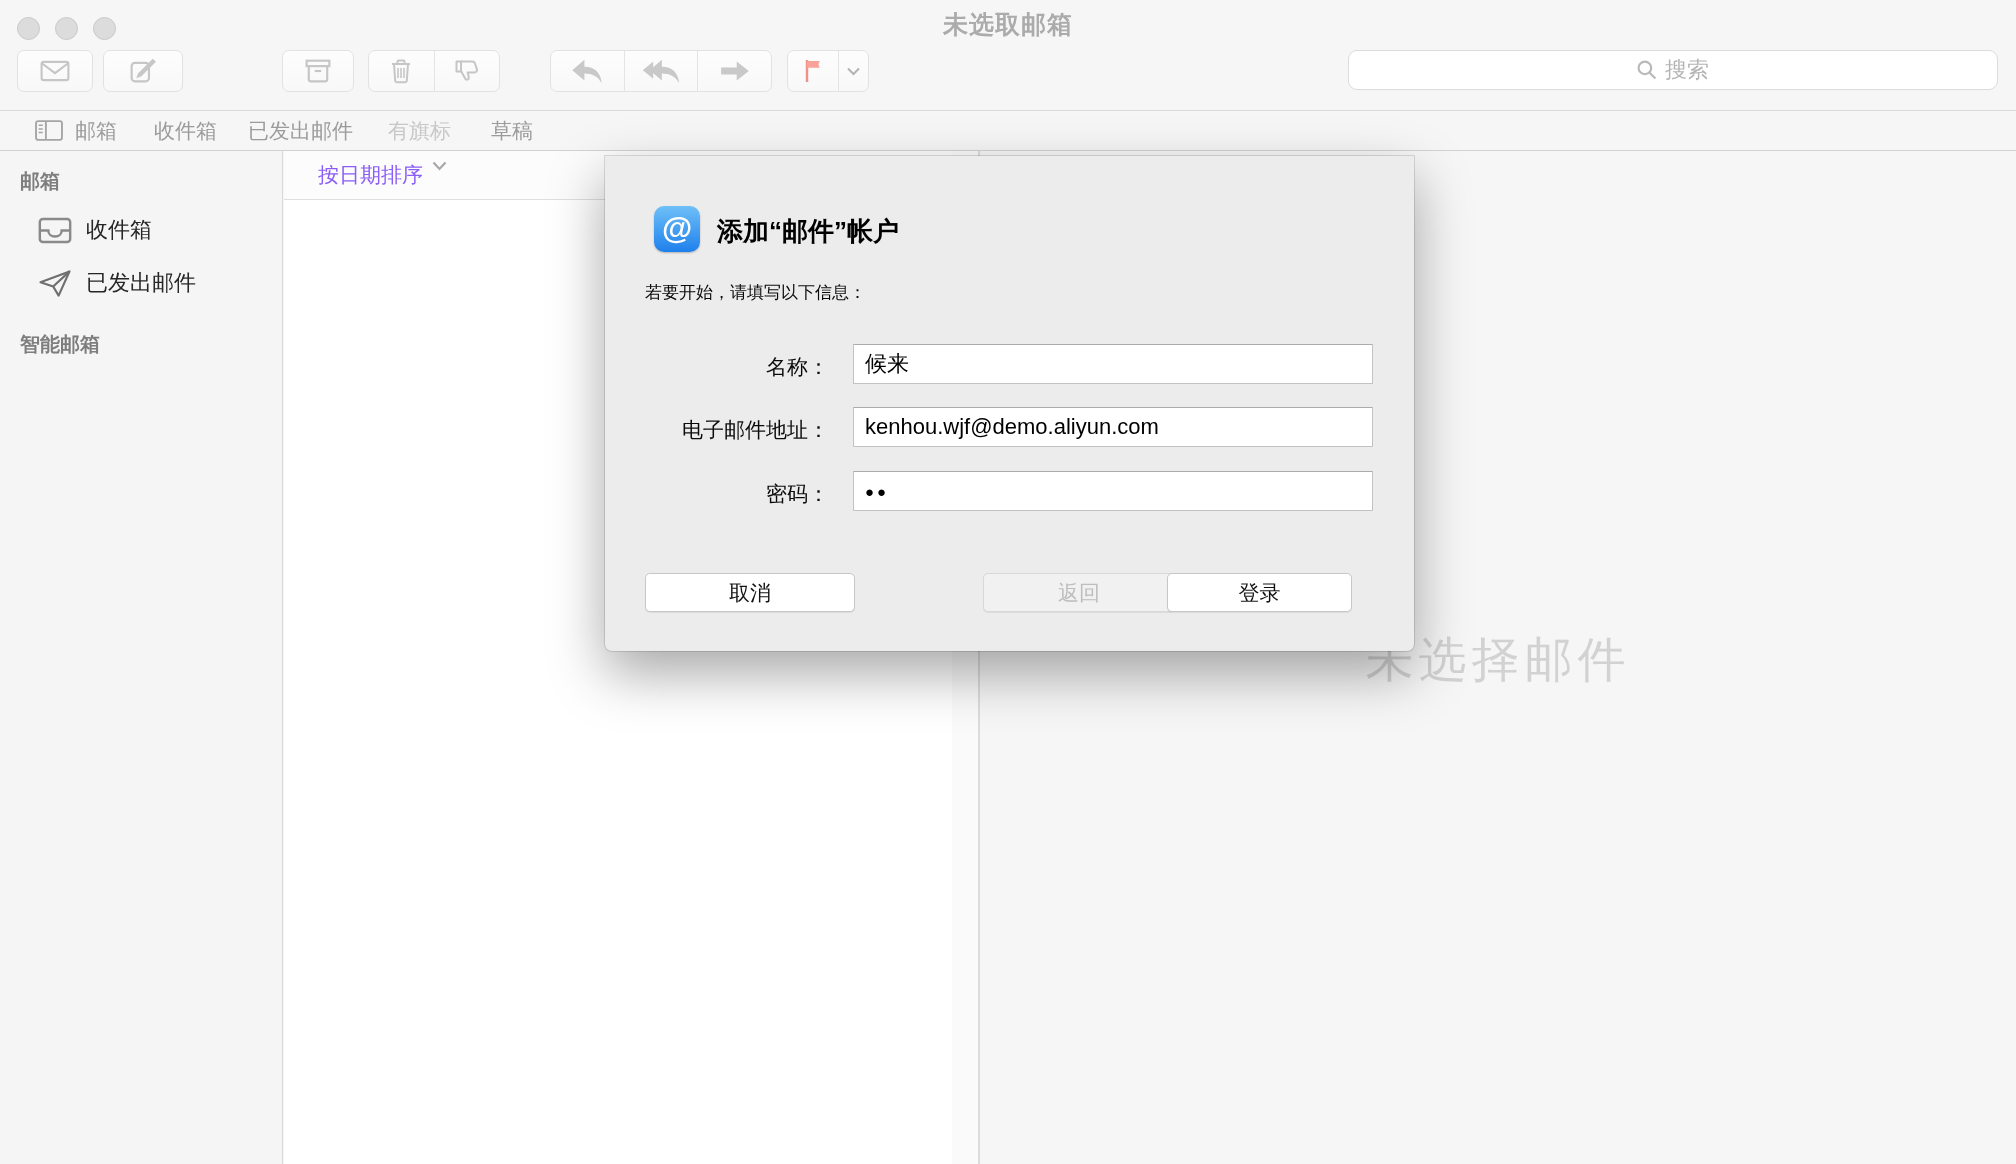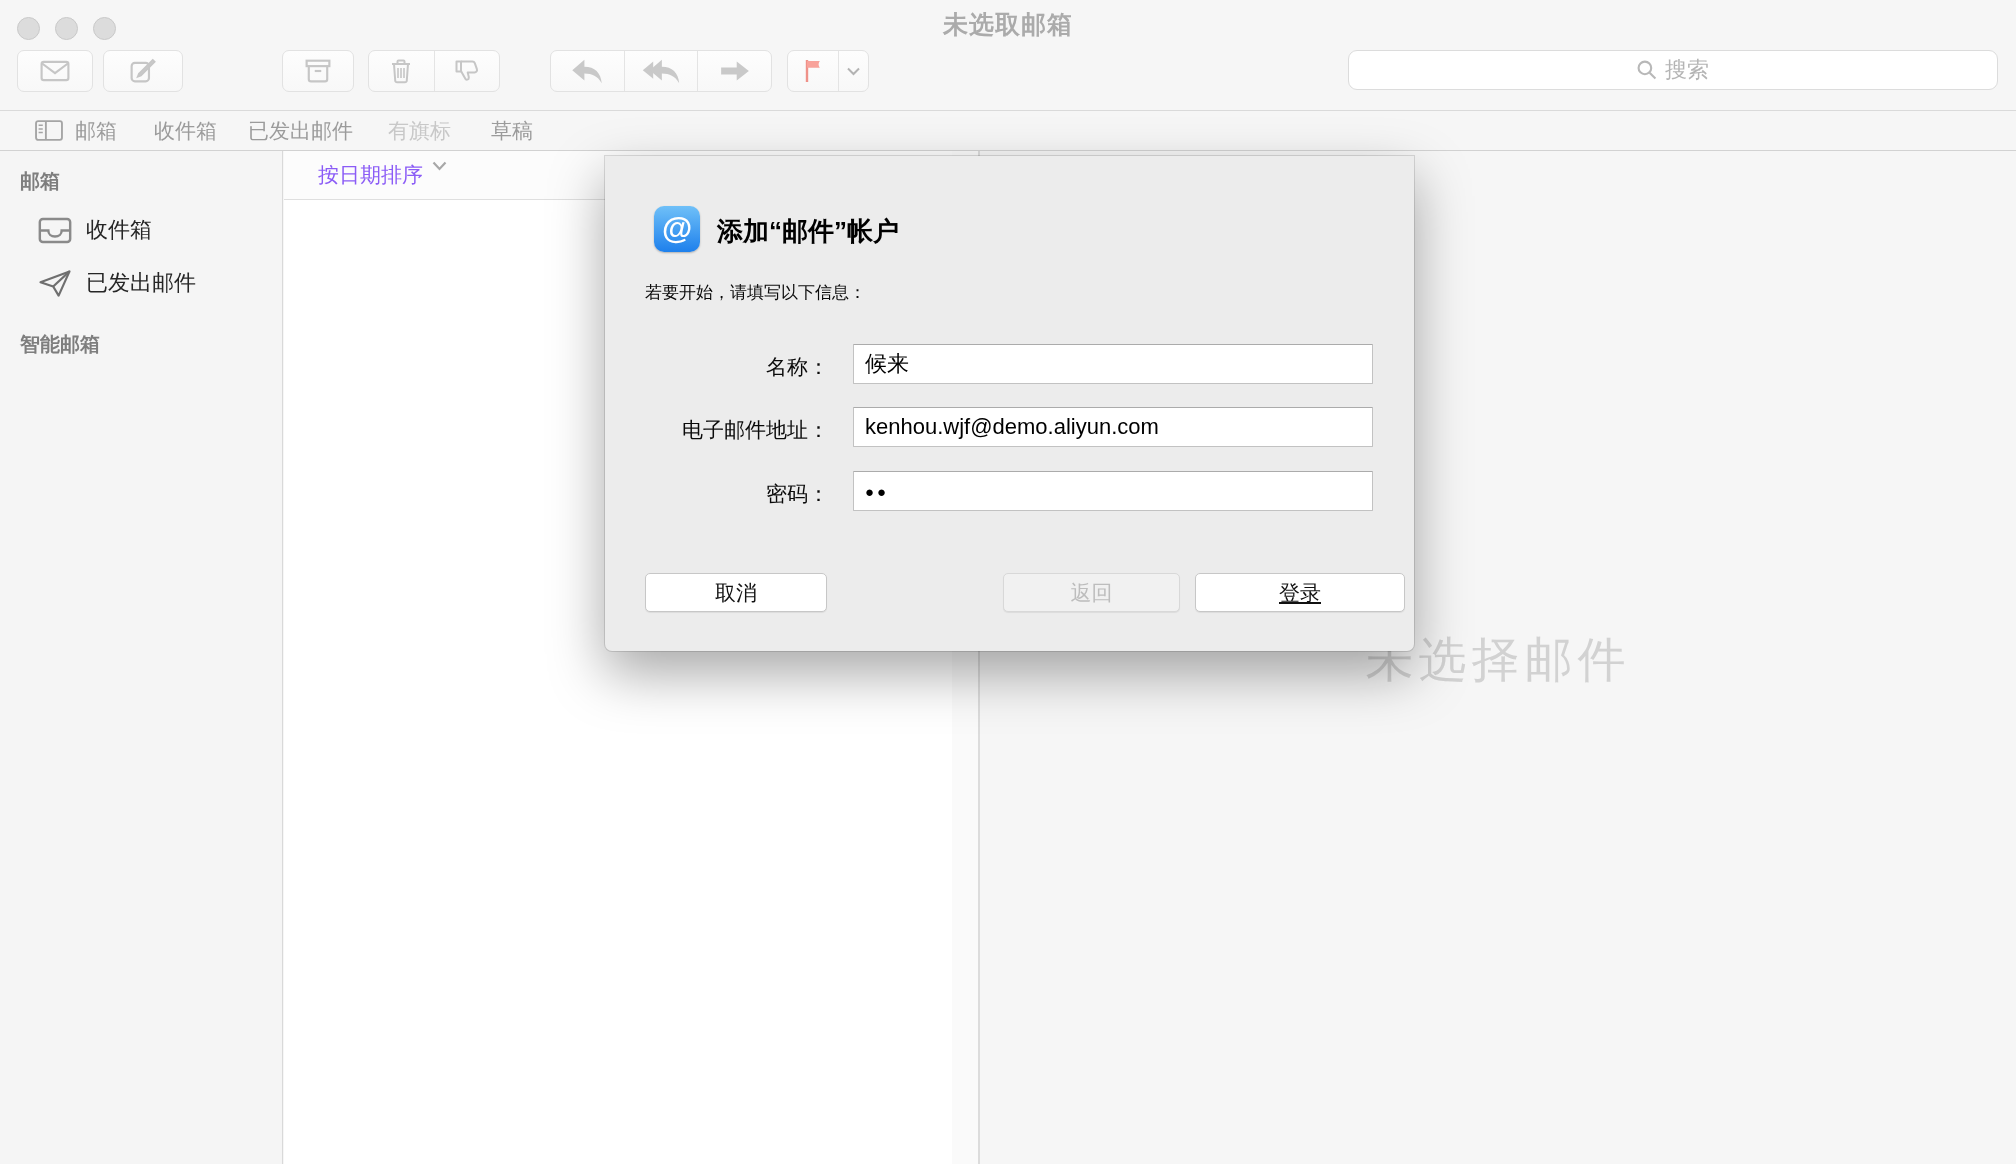--- a/index.html
+++ b/index.html
@@ -245,18 +245,18 @@
 
     <div class="frow-label" style="top:197px;">名称：</div>
     <input class="dinput" style="top: 188px;" type="text" value="候来">
 
     <div class="frow-label" style="top:260px;">电子邮件地址：</div>
     <input class="dinput" style="top: 251px;" type="text" value="kenhou.wjf@demo.aliyun.com">
 
     <div class="frow-label" style="top:324px;">密码：</div>
     <input class="dinput pwd" style="top: 315px;" type="text" value="●●">
 
-    <div class="dbtn" style="left:40px;width:182px;">取消</div>
-    <div class="dbtn disabled" style="left:398px;width:177px;">返回</div>
-    <div class="dbtn" style="left:590px;width:210px;text-decoration:underline;">登录</div>
+    <div class="dbtn" style="left:40px;width:210px;">取消</div>
+    <div class="dbtn disabled" style="left:378px;width:192px;">返回</div>
+    <div class="dbtn" style="left:562px;width:185px;">登录</div>
   </div>
 
 </div>
 
 </body></html>

